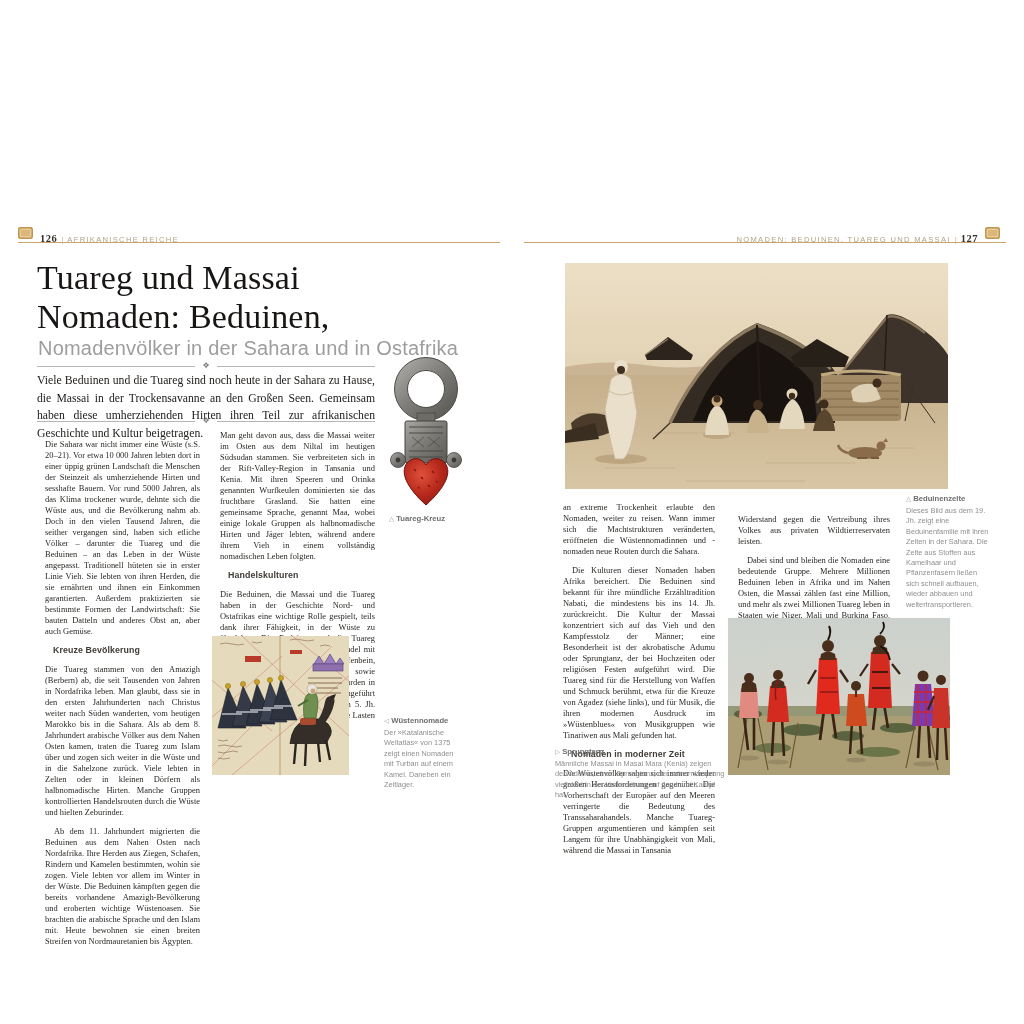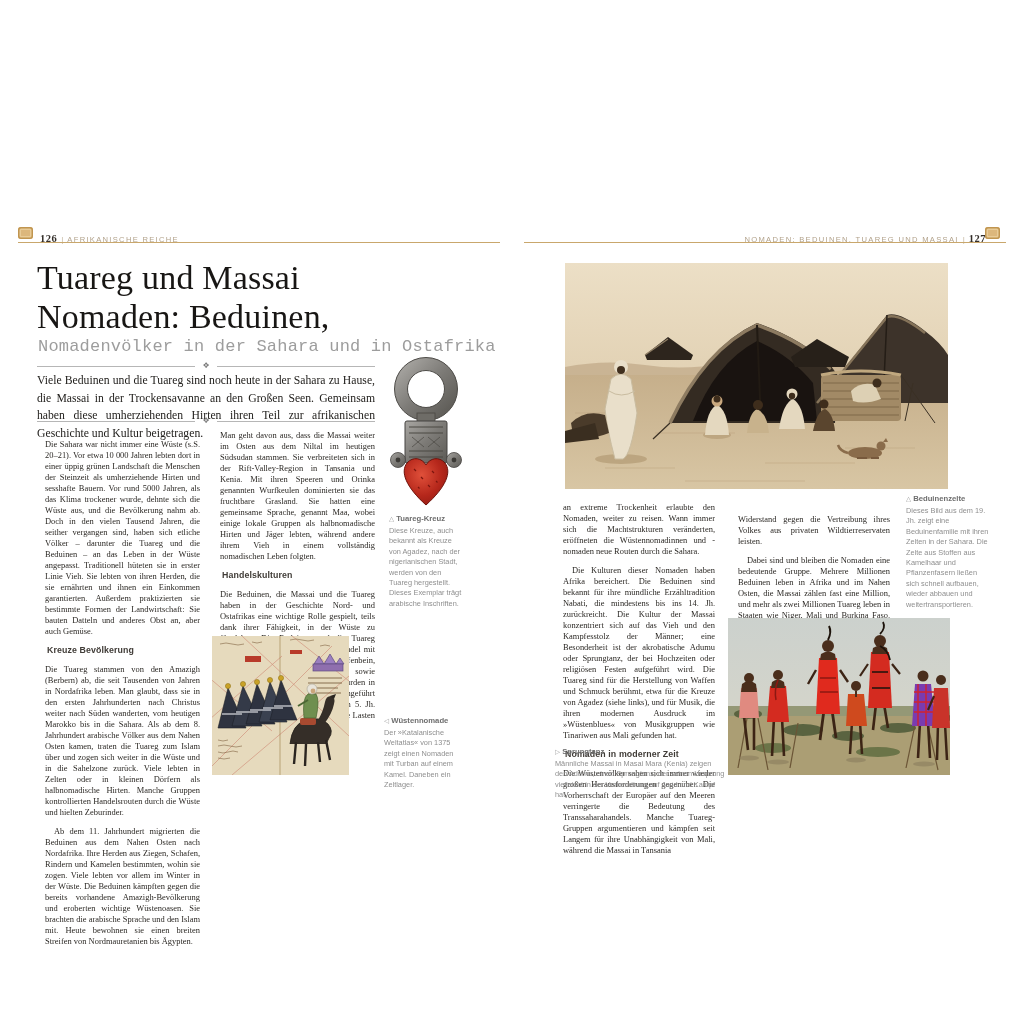--- a/index.html
+++ b/index.html
@@ -29,42 +29,42 @@
     background:#dcb77c;
     box-shadow:inset 0 0 0 1.5px #c09550, inset 0 0 0 3px #e8cb97;
   }
 
   
   .title{
     font-family:"Liberation Serif", serif;
     font-size:34px;line-height:1.14;color:#181614;letter-spacing:.2px;
   }
   .subtitle{
-    font-family:Liberation Mono, monospace;
-    font-size:17px;color:#9d9d9d;letter-spacing:.2px;text-align:center;
+    font-family:Liberation Sans, sans-serif;
+    font-size:20px;color:#9d9d9d;letter-spacing:.2px;text-align:center;
   }
 
   
   .introline{display:flex;align-items:center;}
   .introline .ln{flex:1;height:1px;background:#b6b6b6;}
   .introline .orn{margin:0 7px;font-size:8px;color:#7c7c7c;line-height:1;}
   .intro{
     font-size:11.7px;line-height:1.5;color:#23211e;text-align:justify;
   }
 
   
   .bodycol{
     font-size:8.45px;line-height:1.3;color:#2b2824;text-align:justify;
   }
   .bodycol p{margin:8px;}
   .bodycol p.ind{text-indent:9px;}
   .colhead{
     font-family:"Liberation Sans", sans-serif;
     font-weight:bold;font-size:8.8px;color:#403c37;
-    margin:8px 0 2px 10px;letter-spacing:.1px;
+    margin:8px 0 2px 16px;letter-spacing:.1px;
   }
 
   
   .cap{
     font-family:"Liberation Sans", sans-serif;
     font-size:7.35px;line-height:1.42;color:#8f8f8f;
   }
   .cap .caphead{margin-bottom:1px;}
   .cap .mk{color:#a0a0a0;font-size:6.6px;}
   .cap .t{font-weight:bold;color:#6e6e6e;font-size:7.7px;}
@@ -129,21 +129,20 @@
     <path d="M38 148 C18 130 12 115 19 106 C25 99 34 101 38 108 C42 101 51 99 57 106 C64 115 58 130 38 148 Z" fill="url(#redg)" stroke="#6e120b" stroke-width="1"></path>
     <path d="M26 112 l2 2 M33 120 l2 2 M44 114 l2 2 M40 128 l2 2 M30 130 l1.5 1.5 M48 124 l1.5 1.5" stroke="#7c150e" stroke-width="1.2"></path>
   </svg>
 </div>
 
 <div class="abs cap" style="left:389px;top:514px;width:74px;">
   <div class="caphead">
     <span class="mk">△</span>
     <span class="t">Tuareg-Kreuz</span>
   </div>
-  <div>Diese Kreuze, auch bekannt als Kreuze von Agadez, nach der nigerianischen Stadt, werden von den Tuareg hergestellt. Dieses Exemplar trägt arabische Inschriften.</div>
 </div>
 
 <div class="abs bodycol" style="left:37px;top:431px;width:171px;">
   <p>Die Sahara war nicht immer eine Wüste (s.S. 20–21). Vor etwa 10 000 Jahren lebten dort in einer üppig grünen Landschaft die Menschen der Steinzeit als umherziehende Hirten und sesshafte Bauern. Vor rund 5000 Jahren, als das Klima trockener wurde, dehnte sich die Wüste aus, und die Bevölkerung nahm ab. Doch in den vielen Tausend Jahren, die seither vergangen sind, haben sich etliche Völker – darunter die Tuareg und die Beduinen – an das Leben in der Wüste angepasst. Traditionell hüteten sie in erster Linie Vieh. Sie lebten von ihren Herden, die sie ernährten und ihnen ein Einkommen garantierten. Außerdem praktizierten sie bestimmte Formen der Landwirtschaft: Sie bauten Datteln und anderes Obst an, aber auch Gemüse.</p>
   <div class="colhead">Kreuze Bevölkerung</div>
   <p>Die Tuareg stammen von den Amazigh (Berbern) ab, die seit Tausenden von Jahren in Nordafrika leben. Man glaubt, dass sie in den ersten Jahrhunderten nach Christus weiter nach Süden wanderten, vom heutigen Marokko bis in die Sahara. Als ab dem 8. Jahrhundert arabische Völker aus dem Nahen Osten kamen, traten die Tuareg zum Islam über und zogen sich weiter in die Wüste und in die Sahelzone zurück. Viele lebten in Zelten oder in kleinen Dörfern als halbnomadische Hirten. Manche Gruppen kontrollierten Handelsrouten durch die Wüste und hielten Zeburinder.</p>
   <p class="ind">Ab dem 11. Jahrhundert migrierten die Beduinen aus dem Nahen Osten nach Nordafrika. Ihre Herden aus Ziegen, Schafen, Rindern und Kamelen bestimmten, wohin sie zogen. Viele lebten vor allem im Winter in der Wüste. Die Beduinen kämpften gegen die bereits vorhandene Amazigh-Bevölkerung und eroberten wichtige Wüstenoasen. Sie brachten die arabische Sprache und den Islam mit. Heute bewohnen sie einen breiten Streifen von Nordmauretanien bis Ägypten.</p>
 </div>
 
 <div class="abs bodycol" style="left:212px;top:422px;width:171px;">
@@ -212,21 +211,21 @@
 </div>
 
 <div class="abs cap" style="left:384px;top:716px;width:74px;">
   <div class="caphead">
     <span class="mk">◁</span>
     <span class="t">Wüstennomade</span>
   </div>
   <div>Der »Katalanische Weltatlas« von 1375 zeigt einen Nomaden mit Turban auf einem Kamel. Daneben ein Zeltlager.</div>
 </div>
 
-<div class="abs" style="right:38px;top:228px;">
+<div class="abs" style="right:46px;top:228px;">
   <span class="runhead">NOMADEN: BEDUINEN, TUAREG UND MASSAI</span>
   <span class="sep">|</span>
   <span class="pagenum">127</span>
 </div>
 <div class="abs corner-orn" style="right:24px;top:227px;"></div>
 <div class="abs goldrule" style="left:524px;top:242px;width:482px;"></div>
 
 <div class="abs photoframe" style="left:565px;top:263px;width:383px;height:226px;">
   <svg viewBox="0 0 383 226" width="383" height="226">
     <defs>

